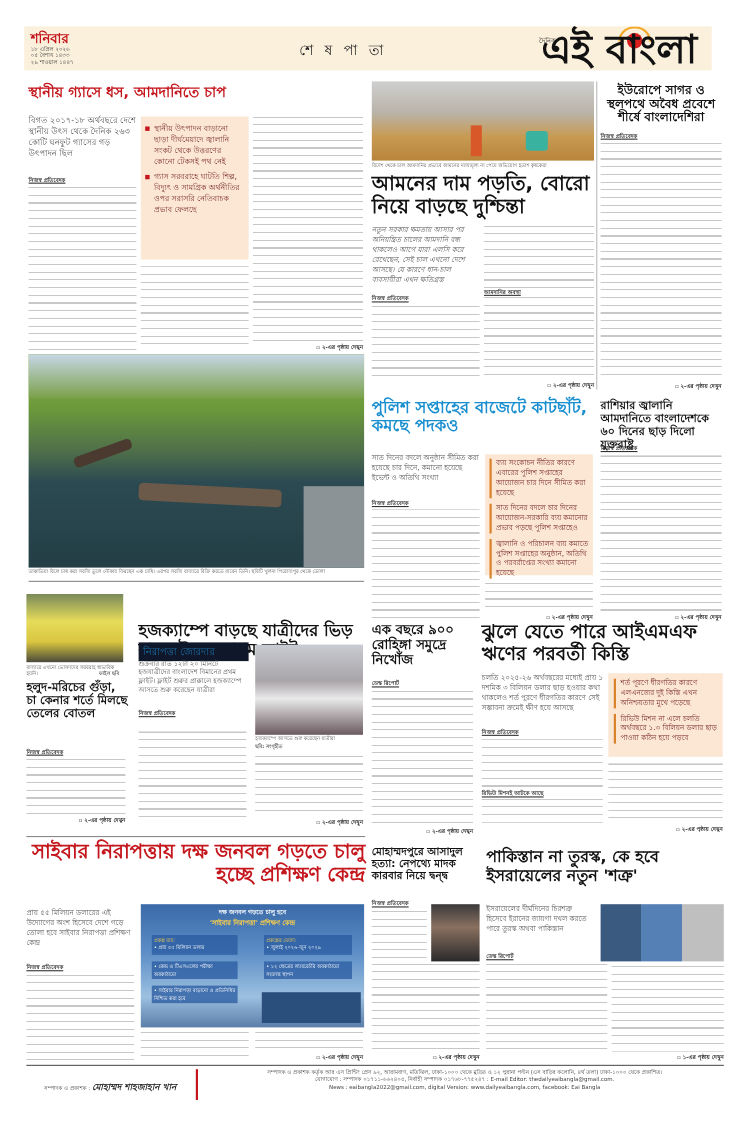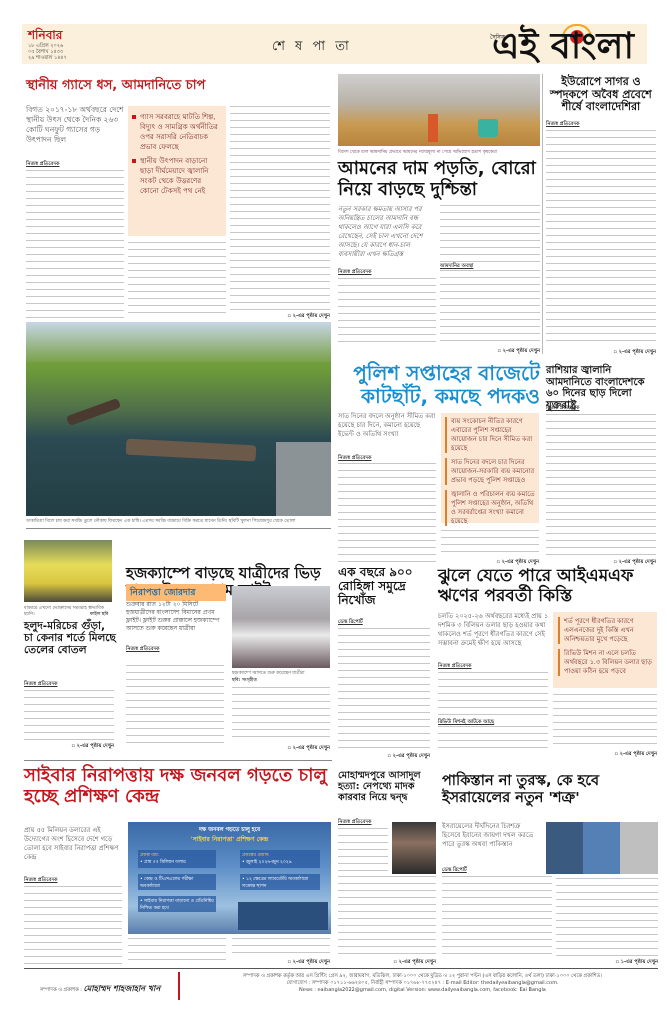--- a/index.html
+++ b/index.html
@@ -22,21 +22,21 @@
   .box { background: #fbe7d3; }
   .bullet { font-size: 7px; line-height: 10px; color: #7a2a2a; padding-left: 8px; position: relative; margin-bottom: 4px; }
   .bullet::before { content: ""; position: absolute; left: 0; top: 3px; width: 4px; height: 4px; background: #c4161c; }
   .quote-item { font-size: 6.5px; line-height: 9px; color: #7a2a2a; border-left: 2px solid #d9822b; padding-left: 4px; margin-bottom: 5px; }
   .jump { font-size: 5px; font-weight: bold; color: #222; text-align: right; }
   .caption { font-size: 4.5px; color: #555; line-height: 6px; }
   .rule { height: 1px; background: #888; }
   .vrule { width: 1px; background: #bbb; }
   .photo { overflow: hidden; }
   .lines { background: repeating-linear-gradient(to bottom, #9a9a9a 0, #9a9a9a 1px, transparent 1px, transparent 7px); opacity: .55; }
-  .tag { background: #fdba74; color: #1a6ea8; font-size: 9px; font-weight: bold; padding: 1px 4px; }
+  .tag { background: #0f172a; color: #1a6ea8; font-size: 9px; font-weight: normal; padding: 1px 4px; }
   .footer { font-size: 5px; color: #444; line-height: 7px; text-align: center; }
 </style>
 </head>
 <body>
 
 <div class="abs masthead">
   <div class="abs day">শনিবার</div>
   <div class="abs dates">
     <div>১৮ এপ্রিল ২০২৬</div>
     <div>০৫ বৈশাখ ১৪৩৩</div>
@@ -47,22 +47,22 @@
   <div class="abs logo-dot"></div>
   <div class="abs logo-small">দৈনিক</div>
   <div class="abs logo">এই বাংলা</div>
 </div>
 
 <div class="abs headline h-red" style="left:26px;top:78px;width:305px;font-size:13px;">স্থানীয় গ্যাসে ধস, আমদানিতে চাপ</div>
 <div class="abs deck" style="left:26px;top:105px;width:100px;">বিগত ২০১৭-১৮ অর্থবছরে দেশে স্থানীয় উৎস থেকে দৈনিক ২৬৩ কোটি ঘনফুট গ্যাসের গড় উৎপাদন ছিল</div>
 <div class="abs byline" style="left:26px;top:160px;">নিজস্ব প্রতিবেদক</div>
 <div class="abs lines" style="left:26px;top:170px;width:98px;height:150px;"></div>
 <div class="abs box" style="left:128px;top:106px;width:98px;height:130px;padding:6px 4px;">
+  <div class="bullet">স্থানীয় উৎপাদন বাড়ানো ছাড়া দীর্ঘমেয়াদে জ্বালানি সংকট থেকে উত্তরণের কোনো টেকসই পথ নেই</div>
   <div class="bullet">গ্যাস সরবরাহে ঘাটতি শিল্প, বিদ্যুৎ ও সামগ্রিক অর্থনীতির ওপর সরাসরি নেতিবাচক প্রভাব ফেলছে</div>
-  <div class="bullet">স্থানীয় উৎপাদন বাড়ানো ছাড়া দীর্ঘমেয়াদে জ্বালানি সংকট থেকে উত্তরণের কোনো টেকসই পথ নেই</div>
 </div>
 <div class="abs lines" style="left:128px;top:242px;width:98px;height:75px;"></div>
 <div class="abs lines" style="left:230px;top:106px;width:100px;height:205px;"></div>
 <div class="abs jump" style="left:230px;top:312px;width:100px;">▫ ২-এর পৃষ্ঠায় দেখুন</div>
 
 <div class="abs photo" style="left:26px;top:322px;width:305px;height:194px;background:linear-gradient(180deg,#8fb04a 0%,#6c9a3a 25%,#50704a 45%,#2c4a52 60%,#233e45 100%);">
   <div class="abs" style="left:0;top:0;width:305px;height:40px;background:linear-gradient(180deg,#c7d6e6,#7aa14a);"></div>
   <div class="abs" style="left:100px;top:120px;width:130px;height:16px;background:#6b5a4a;transform:rotate(3deg);border-radius:4px;"></div>
   <div class="abs" style="left:40px;top:85px;width:55px;height:10px;background:#4a3a30;transform:rotate(-20deg);border-radius:4px;"></div>
   <div class="abs" style="left:250px;top:120px;width:55px;height:74px;background:#8c9396;"></div>
@@ -78,33 +78,33 @@
 <div class="abs headline h-black" style="left:338px;top:158px;width:202px;font-size:18px;">আমনের দাম পড়তি, বোরো নিয়ে বাড়ছে দুশ্চিন্তা</div>
 <div class="abs deck" style="left:338px;top:205px;width:98px;font-size:6.5px;line-height:9px;font-style:italic;">নতুন সরকার ক্ষমতায় আসার পর অনিয়ন্ত্রিত চালের আমদানি বন্ধ থাকলেও আগে যারা এলসি করে রেখেছেন, সেই চাল এখনো দেশে আসছে। যে কারণে ধান-চাল ব্যবসায়ীরা এখন ক্ষতিগ্রস্ত</div>
 <div class="abs byline" style="left:338px;top:268px;">নিজস্ব প্রতিবেদক</div>
 <div class="abs lines" style="left:338px;top:278px;width:98px;height:70px;"></div>
 <div class="abs lines" style="left:440px;top:205px;width:100px;height:58px;"></div>
 <div class="abs byline" style="left:440px;top:262px;">আমদানির অবস্থা</div>
 <div class="abs lines" style="left:440px;top:270px;width:100px;height:75px;"></div>
 <div class="abs jump" style="left:440px;top:347px;width:100px;">▫ ২-এর পৃষ্ঠায় দেখুন</div>
 
 <div class="abs vrule" style="left:542px;top:74px;height:280px;"></div>
-<div class="abs headline h-black" style="left:546px;top:76px;width:110px;font-size:11px;text-align:center;">ইউরোপে সাগর ও স্পদকপে অবৈধ প্রবেশে শীর্ষে বাংলাদেশিরা</div>
+<div class="abs headline h-black" style="left:546px;top:76px;width:110px;font-size:11px;text-align:center;">ইউরোপে সাগর ও স্থলপথে অবৈধ প্রবেশে শীর্ষে বাংলাদেশিরা</div>
 <div class="abs byline" style="left:546px;top:120px;">নিজস্ব প্রতিবেদক</div>
 <div class="abs lines" style="left:546px;top:130px;width:110px;height:214px;"></div>
 <div class="abs jump" style="left:546px;top:348px;width:110px;">▫ ২-এর পৃষ্ঠায় দেখুন</div>
 
-<div class="abs headline h-blue" style="left:338px;top:362px;width:202px;font-size:20px;text-align:right;">পুলিশ সপ্তাহের বাজেটে কাটছাঁট, কমছে পদকও</div>
+<div class="abs headline h-blue" style="left:338px;top:362px;width:202px;font-size:15px;text-align:left;">পুলিশ সপ্তাহের বাজেটে কাটছাঁট, কমছে পদকও</div>
 <div class="abs deck" style="left:338px;top:412px;width:98px;font-size:6.5px;line-height:9px;">সাত দিনের বদলে অনুষ্ঠান সীমিত করা হয়েছে চার দিনে, কমানো হয়েছে ইভেন্ট ও অতিথি সংখ্যা</div>
 <div class="abs byline" style="left:338px;top:454px;">নিজস্ব প্রতিবেদক</div>
 <div class="abs lines" style="left:338px;top:463px;width:98px;height:100px;"></div>
 <div class="abs box" style="left:441px;top:413px;width:98px;height:110px;padding:4px;">
   <div class="quote-item">ব্যয় সংকোচন নীতির কারণে এবারের পুলিশ সপ্তাহের আয়োজন চার দিনে সীমিত করা হয়েছে</div>
   <div class="quote-item">সাত দিনের বদলে চার দিনের আয়োজন-সরকারি ব্যয় কমানোর প্রভাব পড়ছে পুলিশ সপ্তাহেও</div>
-  <div class="quote-item">জ্বালানি ও পরিচালন ব্যয় কমাতে পুলিশ সপ্তাহের অনুষ্ঠান, অতিথি ও সরবর্রাপ্তের সংখ্যা কমানো হয়েছে</div>
+  <div class="quote-item">জ্বালানি ও পরিচালন ব্যয় কমাতে পুলিশ সপ্তাহের অনুষ্ঠান, অতিথি ও পরবর্রাপ্তের সংখ্যা কমানো হয়েছে</div>
 </div>
 <div class="abs lines" style="left:441px;top:530px;width:98px;height:28px;"></div>
 <div class="abs jump" style="left:441px;top:558px;width:98px;">▫ ২-এর পৃষ্ঠায় দেখুন</div>
 
 <div class="abs headline h-black" style="left:546px;top:364px;width:110px;font-size:10px;">রাশিয়ার জ্বালানি আমদানিতে বাংলাদেশকে ৬০ দিনের ছাড় দিলো যুক্তরাষ্ট্র</div>
 <div class="abs byline" style="left:546px;top:404px;">নিজস্ব প্রতিবেদক</div>
 <div class="abs lines" style="left:546px;top:414px;width:110px;height:142px;"></div>
 <div class="abs jump" style="left:546px;top:558px;width:110px;">▫ ২-এর পৃষ্ঠায় দেখুন</div>
 
 <div class="abs photo" style="left:24px;top:540px;width:88px;height:62px;background:linear-gradient(180deg,#7a8a5a 0%,#e6dc5a 40%,#d9c640 70%,#4a4a3a 100%);"></div>
@@ -138,21 +138,21 @@
   <div class="quote-item">রিভিউ মিশন না এলে চলতি অর্থবছরে ১.৩ বিলিয়ন ডলার ছাড় পাওয়া কঠিন হয়ে পড়বে</div>
 </div>
 <div class="abs byline" style="left:438px;top:662px;">নিজস্ব প্রতিবেদক</div>
 <div class="abs lines" style="left:438px;top:672px;width:110px;height:45px;"></div>
 <div class="abs byline" style="left:438px;top:718px;">রিভিউ মিশনই আটকে আছে</div>
 <div class="abs lines" style="left:438px;top:726px;width:110px;height:22px;"></div>
 <div class="abs lines" style="left:553px;top:694px;width:104px;height:52px;"></div>
 <div class="abs jump" style="left:553px;top:750px;width:104px;">▫ ২-এর পৃষ্ঠায় দেখুন</div>
 
 <div class="abs rule" style="left:24px;top:760px;width:308px;"></div>
-<div class="abs headline h-red" style="left:24px;top:765px;width:308px;font-size:18px;text-align:left;">সাইবার নিরাপত্তায় দক্ষ জনবল গড়তে চালু হচ্ছে প্রশিক্ষণ কেন্দ্র</div>
+<div class="abs headline h-red" style="left:24px;top:765px;width:308px;font-size:18px;text-align:right;">সাইবার নিরাপত্তায় দক্ষ জনবল গড়তে চালু হচ্ছে প্রশিক্ষণ কেন্দ্র</div>
 <div class="abs deck" style="left:24px;top:826px;width:98px;font-size:6.5px;line-height:9px;">প্রায় ৫৫ মিলিয়ন ডলারের এই উদ্যোগের অংশ হিসেবে দেশে গড়ে তোলা হবে সাইবার নিরাপত্তা প্রশিক্ষণ কেন্দ্র</div>
 <div class="abs byline" style="left:24px;top:876px;">নিজস্ব প্রতিবেদক</div>
 <div class="abs lines" style="left:24px;top:886px;width:98px;height:80px;"></div>
 <div class="abs photo" style="left:128px;top:822px;width:203px;height:112px;background:linear-gradient(180deg,#3a6aa8 0%,#5e8fc7 40%,#9cc0e0 75%,#5a7ea8 100%);">
   <div class="abs" style="left:0;top:4px;width:203px;text-align:center;font-size:5.5px;color:#fff;font-weight:bold;">দক্ষ জনবল গড়তে চালু হবে</div>
   <div class="abs" style="left:0;top:12px;width:203px;text-align:center;font-size:6px;color:#ffd24a;font-weight:bold;">'সাইবার নিরাপত্তা' প্রশিক্ষণ কেন্দ্র</div>
   <div class="abs" style="left:10px;top:28px;width:78px;height:18px;background:rgba(40,90,160,.75);padding:2px;">
     <div style="font-size:4.5px;color:#ffd24a;">প্রকল্প ব্যয়:</div>
     <div style="font-size:4.5px;color:#fff;">• প্রায় ৫৫ মিলিয়ন ডলার</div>
   </div>

